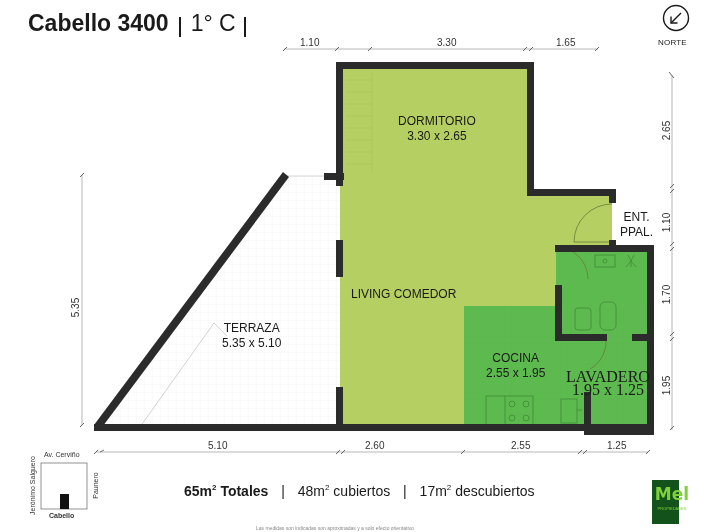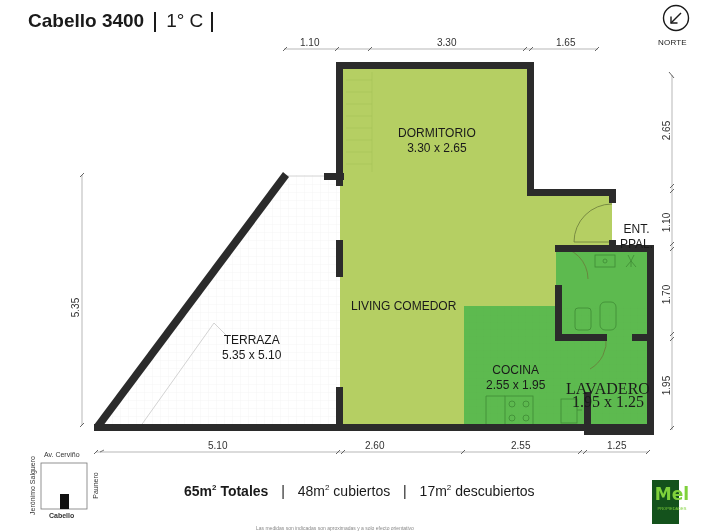--- a/index.html
+++ b/index.html
@@ -1,25 +1,25 @@
 <!DOCTYPE html>
 <html><head>
   <meta charset="utf-8">
   <style>
     html, body { margin: 0; padding: 0; background: #ffffff; }
     body { width: 720px; height: 532px; position: relative; overflow: hidden;
            font-family: "Liberation Sans", sans-serif; color: #1a1a1a; }
     .abs { position: absolute; }
-    .title { left: 28px; top: 10px; font-size: 19px; white-space: nowrap; display: flex; align-items: flex-end; }
+    .title { left: 28px; top: 10px; font-size: 23px; white-space: nowrap; display: flex; align-items: flex-end; }
     .title .bold { font-weight: bold; }
     .title .sep { display: inline-block; width: 2px; height: 20px; background: #1a1a1a; margin: 0 10px 0 10px; }
     .north { left: 662px; top: 4px; width: 28px; height: 28px; }
     .north-label { left: 658px; top: 38px; font-size: 8px; letter-spacing: 0.2px; width: 40px; text-align: left; }
     svg.plan { position: absolute; left: 0; top: 0; }
-    .room-label { position: absolute; text-align: center; font-size: 12px; line-height: 15px; white-space: nowrap; margin-top: 12px; }
+    .room-label { position: absolute; text-align: center; font-size: 12px; line-height: 15px; white-space: nowrap; }
     .dim { position: absolute; font-size: 10px; color: #333; white-space: nowrap; }
     .dim.v { transform: rotate(-90deg); transform-origin: center center; }
     .totals { left: 184px; top: 483px; font-size: 14px; white-space: nowrap; }
     .totals b { font-weight: bold; }
     .totals sup { font-size: 8px; }
     .totals .pipe { margin: 0 9px; }
     .disclaimer { left: 256px; top: 525px; font-size: 5px; color: #888; white-space: nowrap; }
     .logo { left: 652px; top: 480px; width: 27px; height: 44px; background: #14521c; }
     .logo-text { position: absolute; left: 0; top: 4px; width: 40px; text-align: center; color: #7fd13b; font-weight: bold; font-size: 17px; font-family: "DejaVu Sans", sans-serif; }
     .logo-sub { position: absolute; left: 0; top: 26px; width: 40px; text-align: center; color: #7fd13b; font-size: 4px; }

